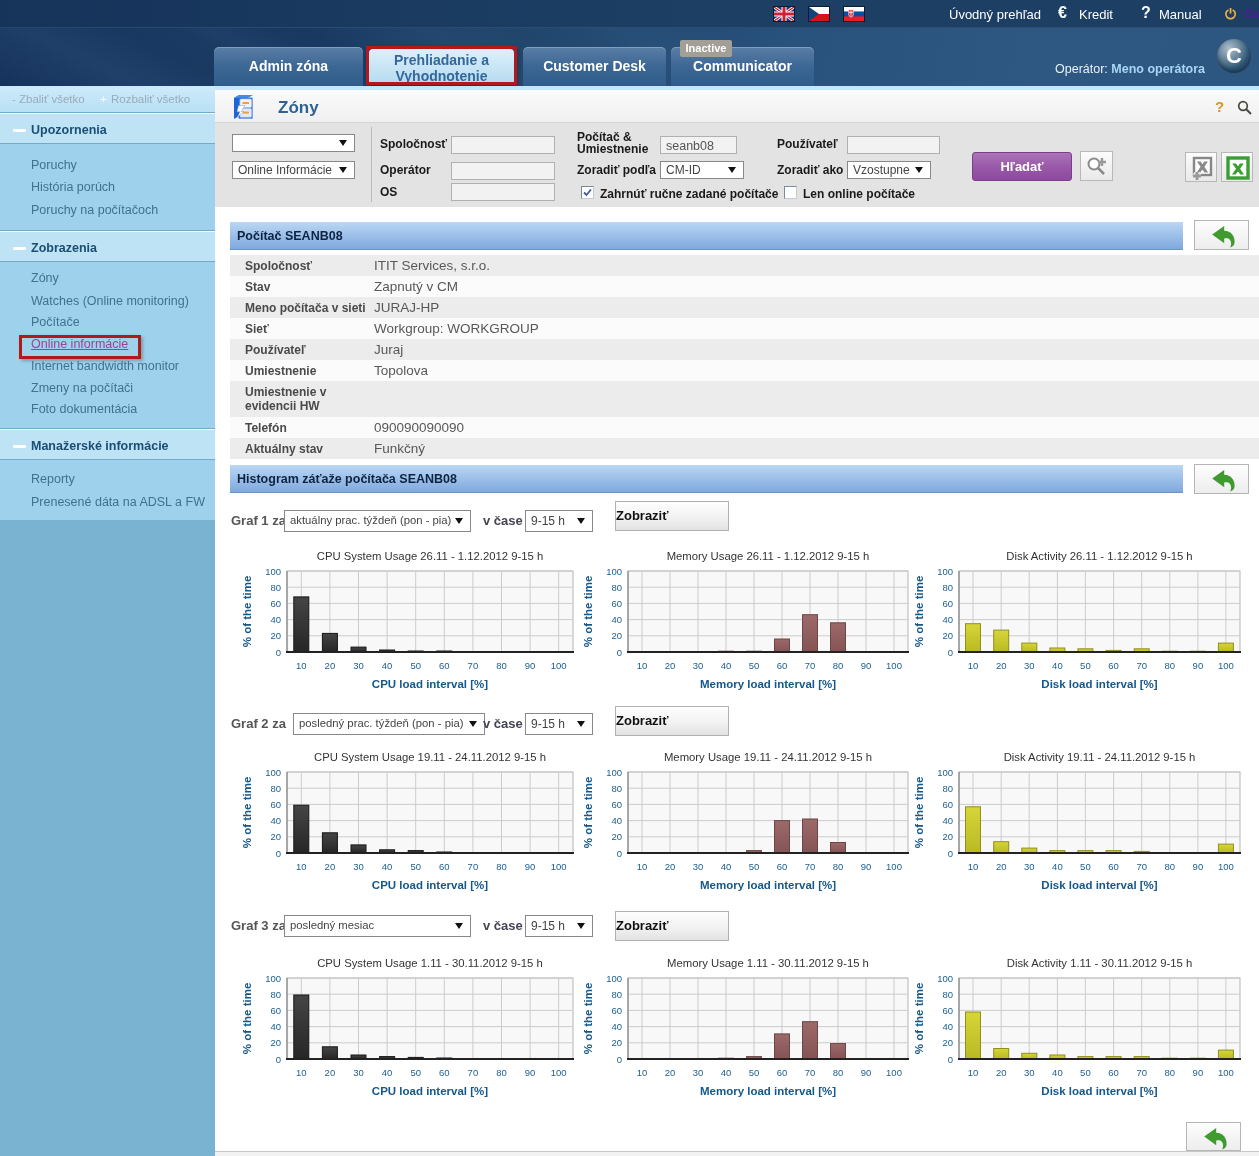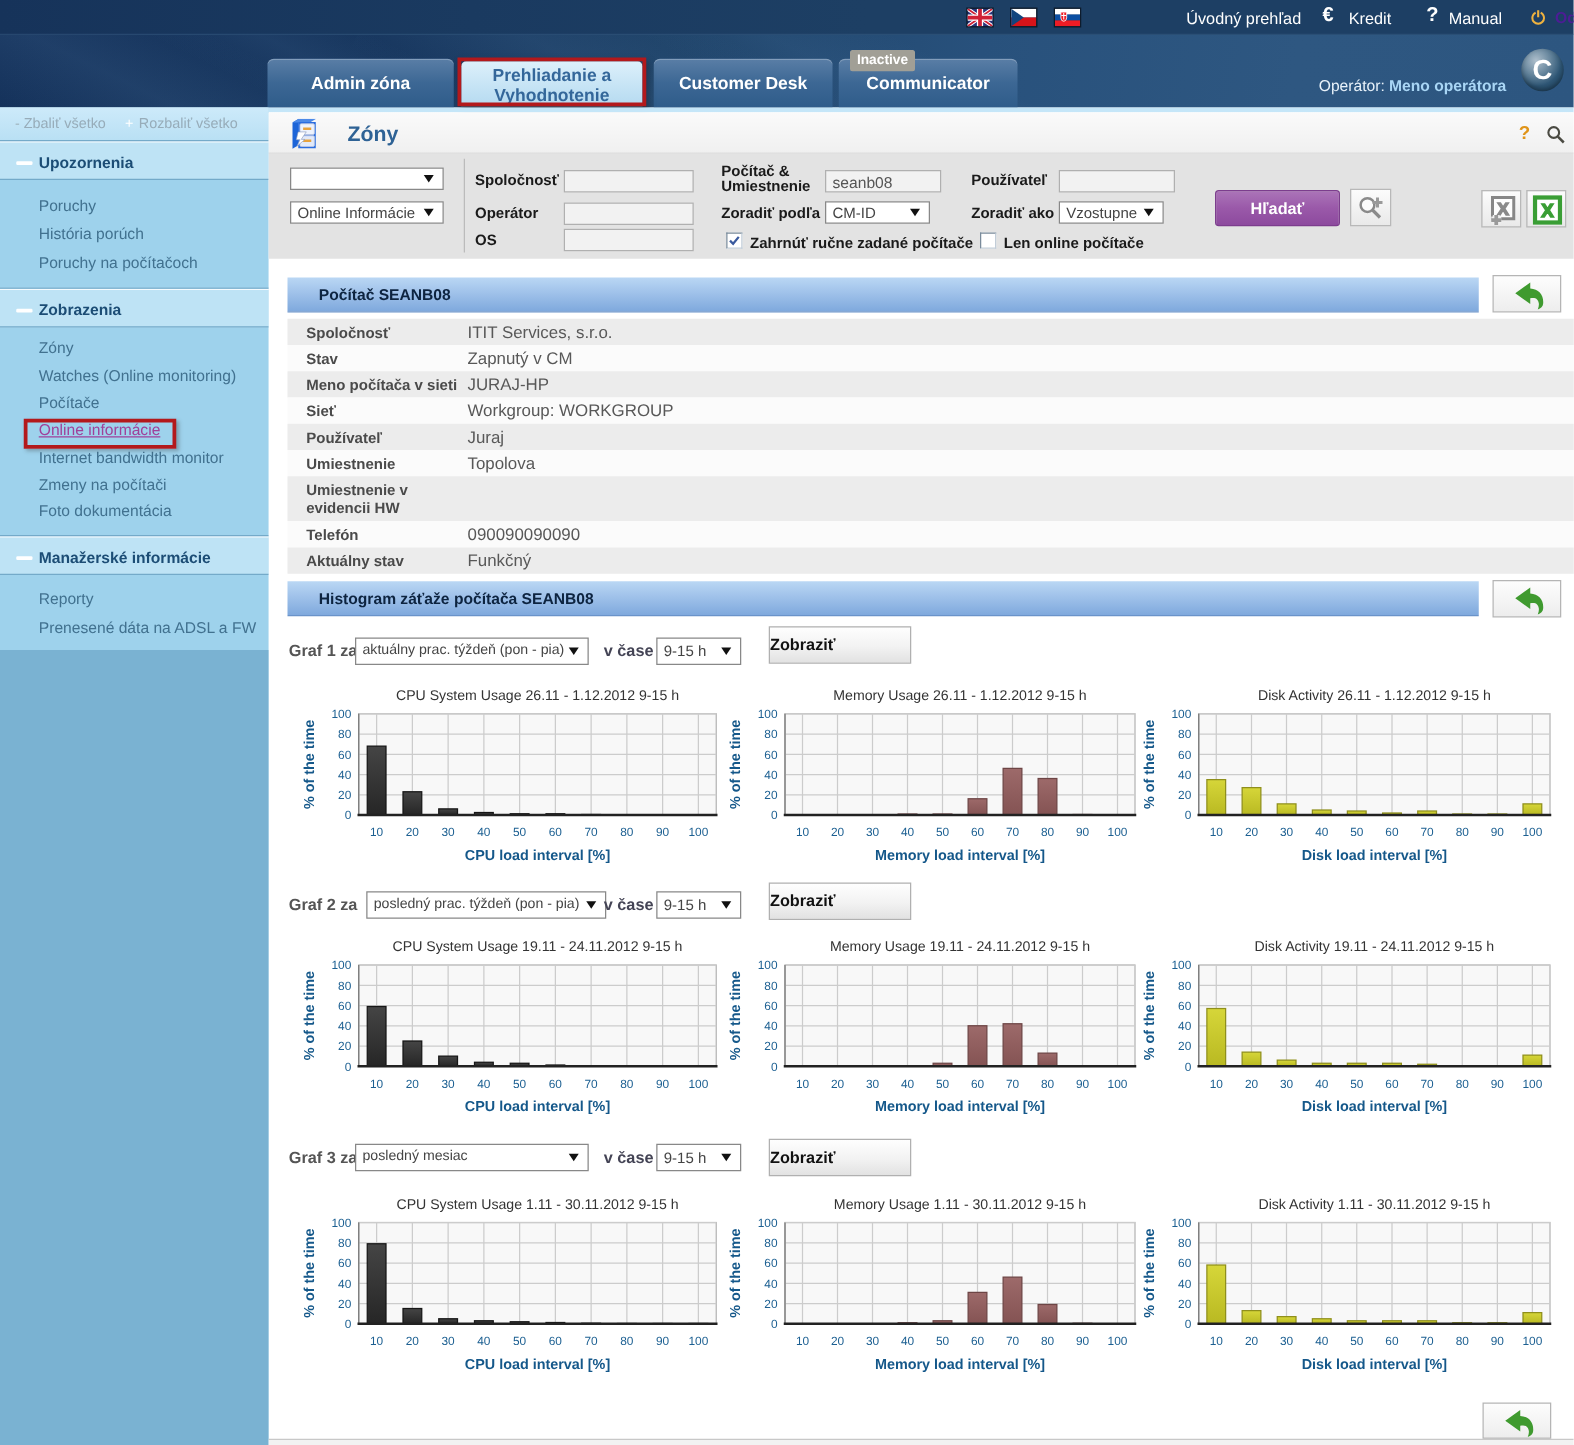--- a/index.html
+++ b/index.html
@@ -37,21 +37,21 @@
 .lbl { font-weight:bold; font-size:12px; color:#1a1a1a; white-space:nowrap; }
 .dd { background:#fff; border:1px solid #888; }
 .ddt { left:5px; top:50%; margin-top:-7px; font-size:12px; color:#444; white-space:nowrap; }
 .dda { right:7px; top:50%; margin-top:-3px; width:0; height:0; border-left:4.5px solid transparent; border-right:4.5px solid transparent; border-top:6px solid #111; }
 .tin { background:#f2f2f2; border:1px solid #b0b0b0; }
 .tit { left:5px; top:2px; font-size:12.5px; color:#555; }
 .cb { width:13px; height:13px; background:#fff; border-color:#7a8b9b #c2cdd8 #c2cdd8 #7a8b9b; border-style:solid; border-width:1px; }
 .sep { background:#bbb; width:1px; }
 .hbar { left:15px; width:953px; height:28px; background:linear-gradient(180deg,#bad7f4 0%,#a0c2ea 45%,#7fa9dd 100%);
   border-bottom:1px solid #6a93c9; color:#0d2440; font-weight:bold; font-size:12.5px; line-height:28px; }
-.hbar span { position:static; margin-left:25px; }
+.hbar span { position:static; margin-left:7px; }
 .backbtn { background:linear-gradient(180deg,#fdfdfd,#ededed); border:1px solid #b5b5b5; z-index:2; }
 .trow { left:15px; width:1034px; font-size:13px; }
 .trl { left:15px; top:4px; font-weight:bold; font-size:12px; color:#4a4a4a; }
 .trv { left:144px; top:3px; font-size:13.5px; color:#585858; }
 .graf { font-weight:bold; font-size:13px; color:#555; white-space:nowrap; }
 .zbtn { background:linear-gradient(180deg,#fefefe 0%,#f2f2f2 55%,#e2e2e2 100%); border:1px solid #b0b0b0;
   font-weight:bold; font-size:13px; color:#111; text-align:left; }
 .hladat { left:757px; top:62px; width:100px; height:29px; background:linear-gradient(180deg,#ab74b8 0%,#9a59a9 50%,#8d4a9e 100%);
   border:1px solid #7c3d8d; border-radius:3px; color:#fff; font-weight:bold; font-size:13px; text-align:center; line-height:27px; }
 .iconbtn { background:linear-gradient(180deg,#fcfcfc,#e9e9e9); border:1px solid #b8b8b8; }
@@ -161,21 +161,21 @@
         <span class="dda"></span>
       </div>
 <div class="sep" style="left:156px;top:37px;height:75px"></div>
 <span class="lbl" style="left:165px;top:47px">Spoločnosť</span>
 <div class="tin" style="left:236px;top:46px;width:104px;height:18px"></div>
 <span class="lbl" style="left:165px;top:73px">Operátor</span>
 <div class="tin" style="left:236px;top:72px;width:104px;height:18px"></div>
 <span class="lbl" style="left:165px;top:95px">OS</span>
 <div class="tin" style="left:236px;top:93px;width:104px;height:18px"></div>
 <span class="lbl" style="left:362px;top:42px;line-height:11.5px">Počítač &amp;<br>Umiestnenie</span>
-<div class="tin" style="left:445px;top:46px;width:93px;height:18px">
+<div class="tin" style="left:445px;top:46px;width:77px;height:18px">
         <span class="tit">seanb08</span>
       </div>
 <span class="lbl" style="left:362px;top:73px">Zoradiť podľa</span>
 <div class="dd" style="left:445px;top:71px;width:84px;height:18px">
         <span class="ddt" style="font-size:12px">CM-ID</span>
         <span class="dda"></span>
       </div>
 <span class="lbl" style="left:562px;top:47px">Používateľ</span>
 <div class="tin" style="left:632px;top:46px;width:93px;height:18px"></div>
 <span class="lbl" style="left:562px;top:73px">Zoradiť ako</span>

